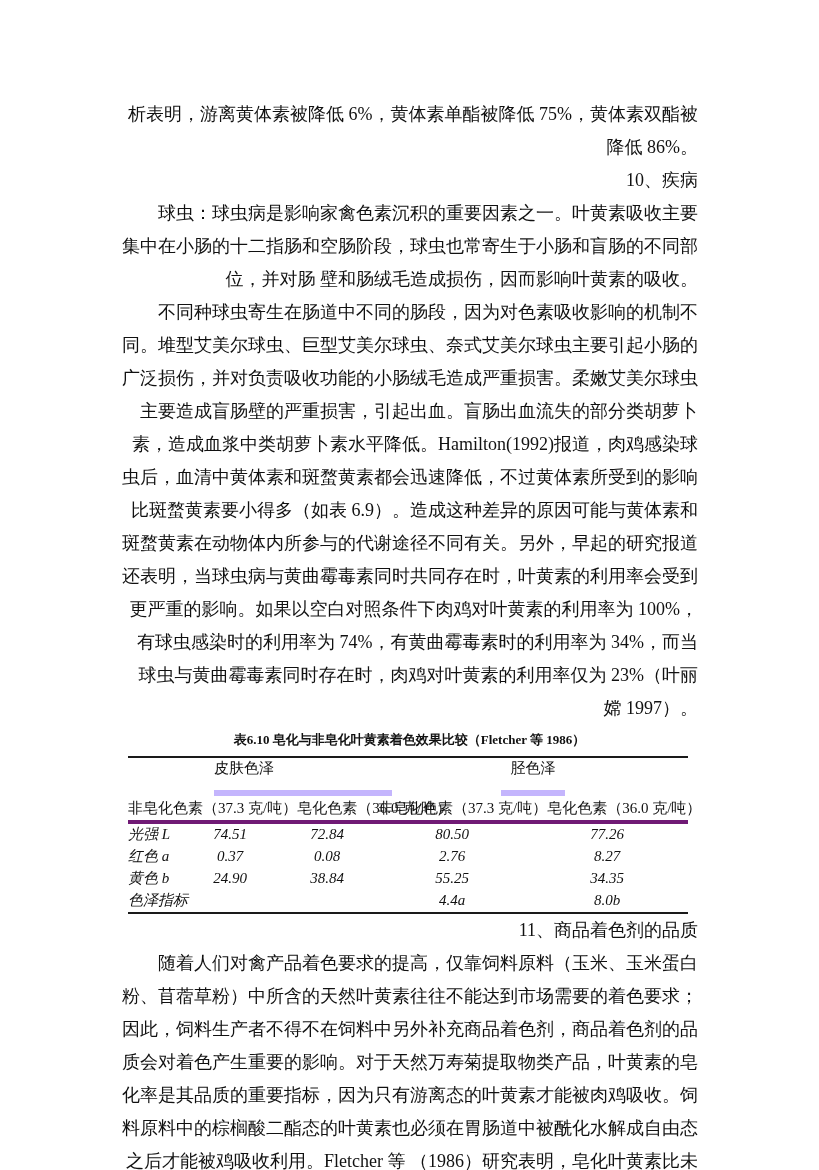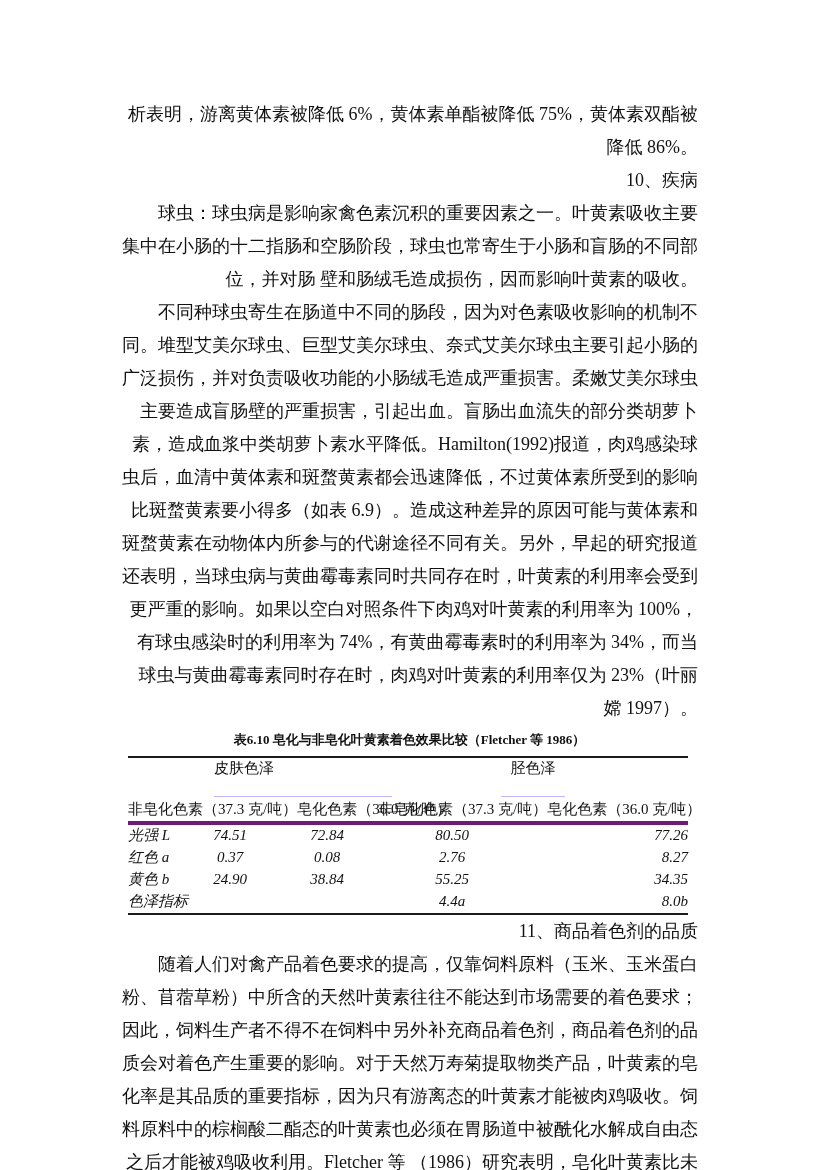--- a/index.html
+++ b/index.html
@@ -41,31 +41,31 @@
     width:560px;
     margin-left:7px;
     font-size:15px;
     line-height:19px;
     border-top:2px solid #1a1a1a;
     border-bottom:2px solid #1a1a1a;
     text-align:left;
   }
   table.t td{padding:1px 0 2px;vertical-align:bottom;overflow:visible;white-space:nowrap;}
   .group-row td{padding-top:3px;padding-bottom:0;}
-  .spanner{border-bottom:1px solid #c4b5fd;padding-bottom:18px;}
+  .spanner{border-bottom:6px solid #c4b5fd;padding-bottom:12px;}
   .g1 .spanner{display:inline-block;margin-left:30px;width:178px;}
   .g2{text-align:center;padding-right:20px;}
   .g2 .spanner{display:inline-block;min-width:64px;text-align:center;}
   .sub-row td{border-bottom:4px solid #701a75;padding-top:2px;padding-bottom:3px;}
   .subR{padding-left:8px;}
   td.lbl{text-align:left;}
   td.val{text-align:center;}
   td.v1{padding-right:20px;}
   td.v2{padding-right:18px;}
-  td.v4{padding-right:56px;text-align:right;}
+  td.v4{padding-right:56px;}
   .data-row td{padding-top:3px;padding-bottom:3px;font-style:italic;}
 </style>
 </head>
 <body>
 
 <div class="page">
   <div class="content">
 
     <p class="line">析表明，游离黄体素被降低 6%，黄体素单酯被降低 75%，黄体素双酯被降低 86%。</p>
 

